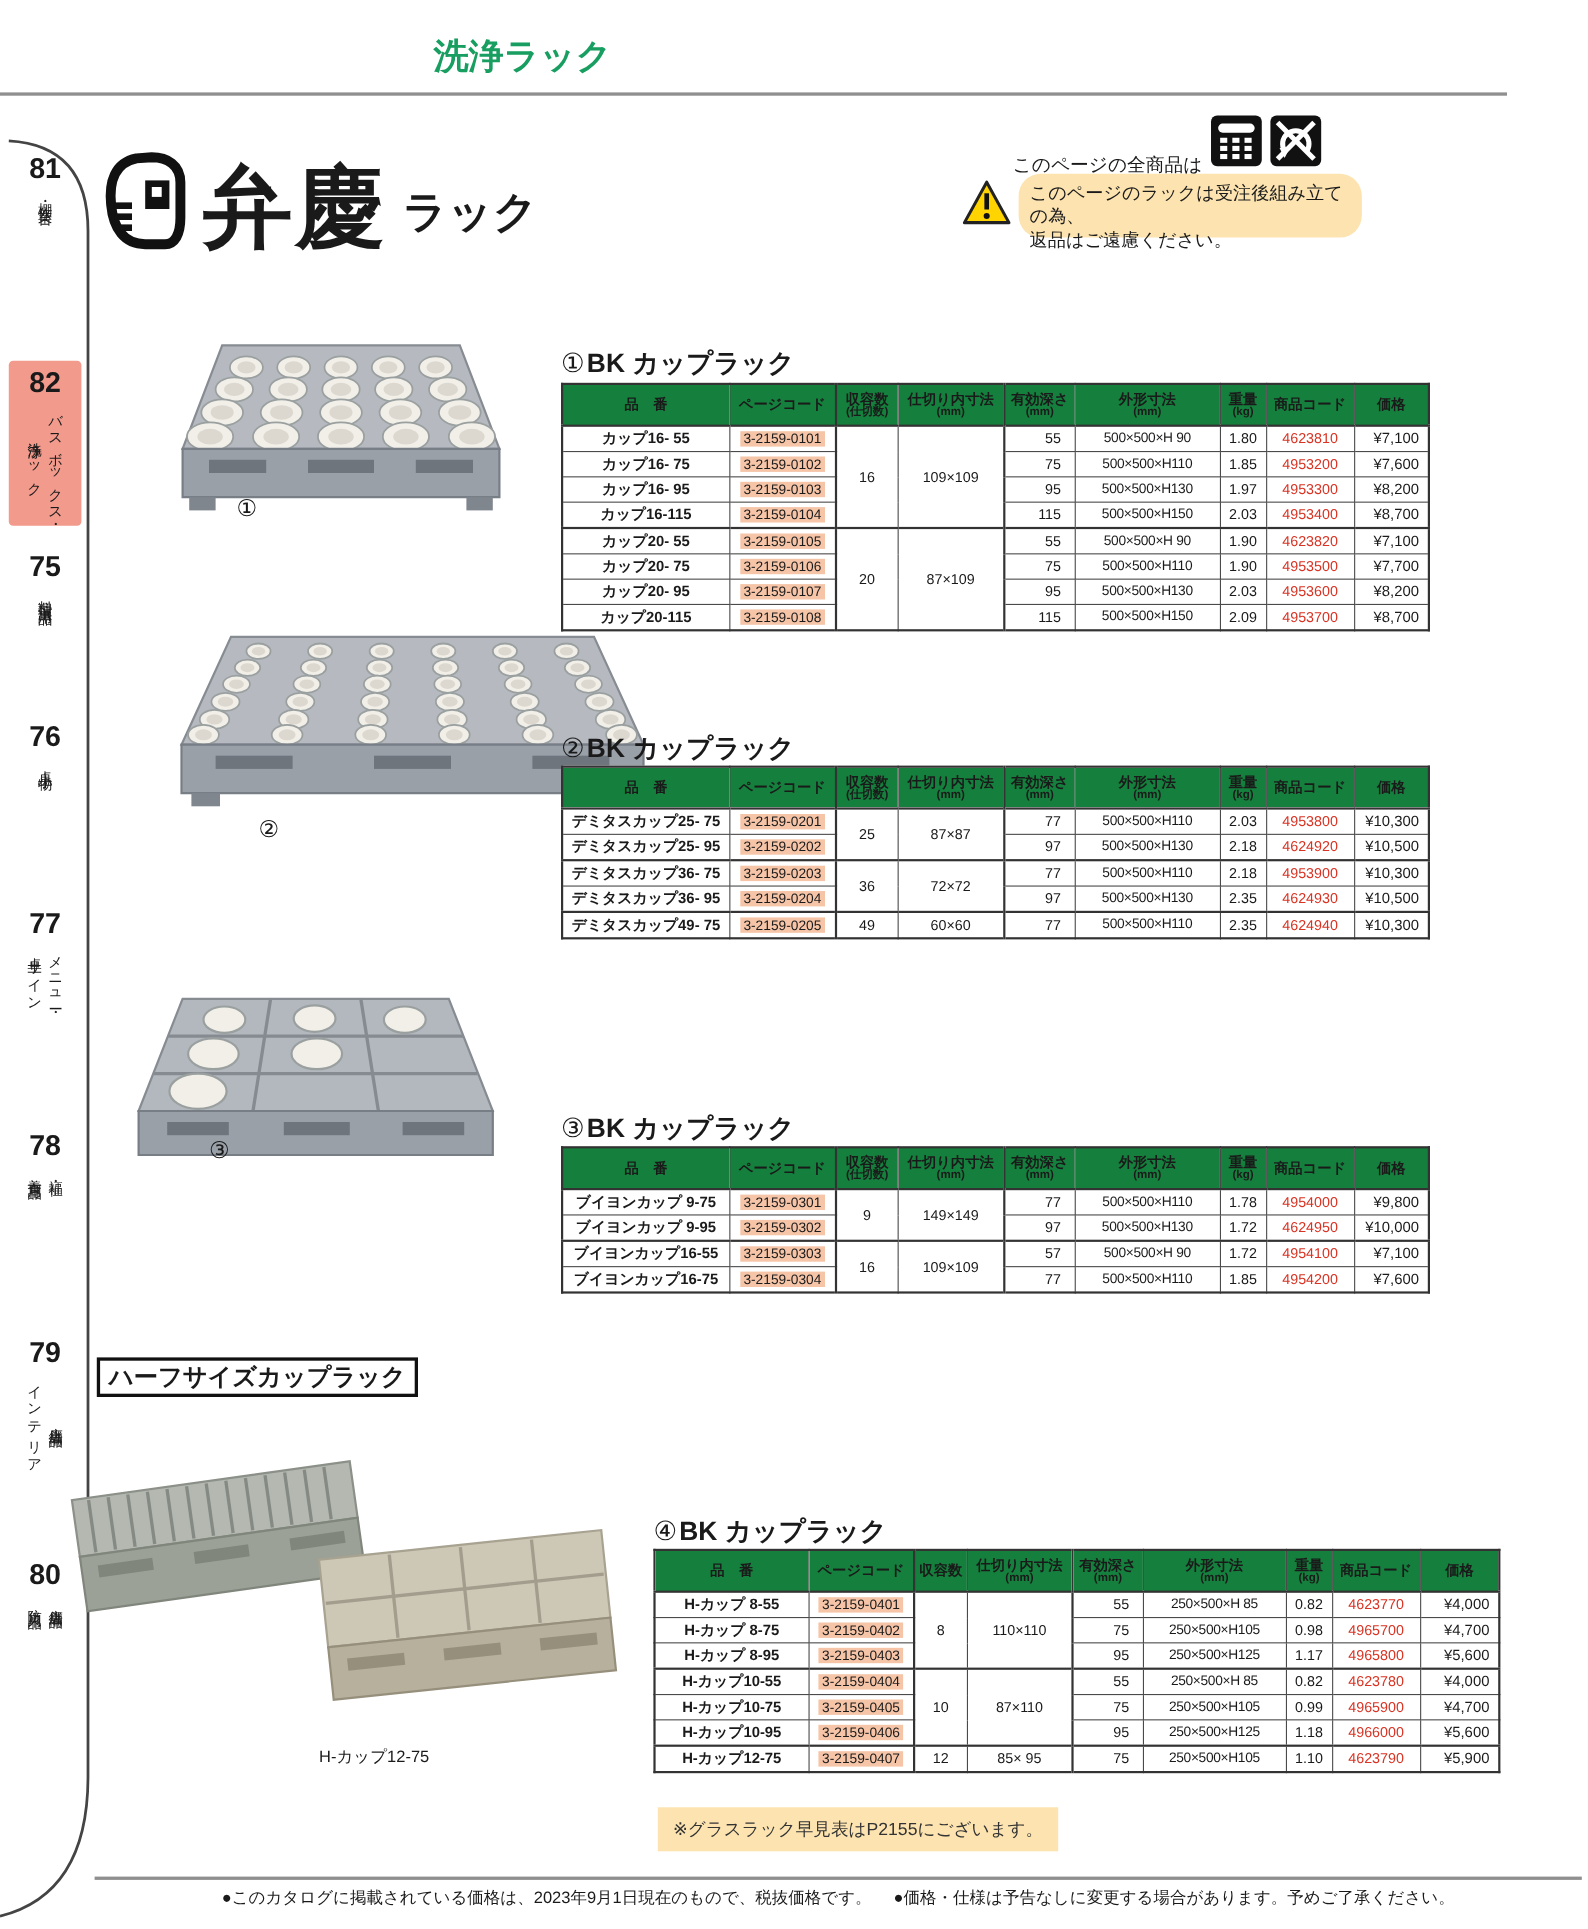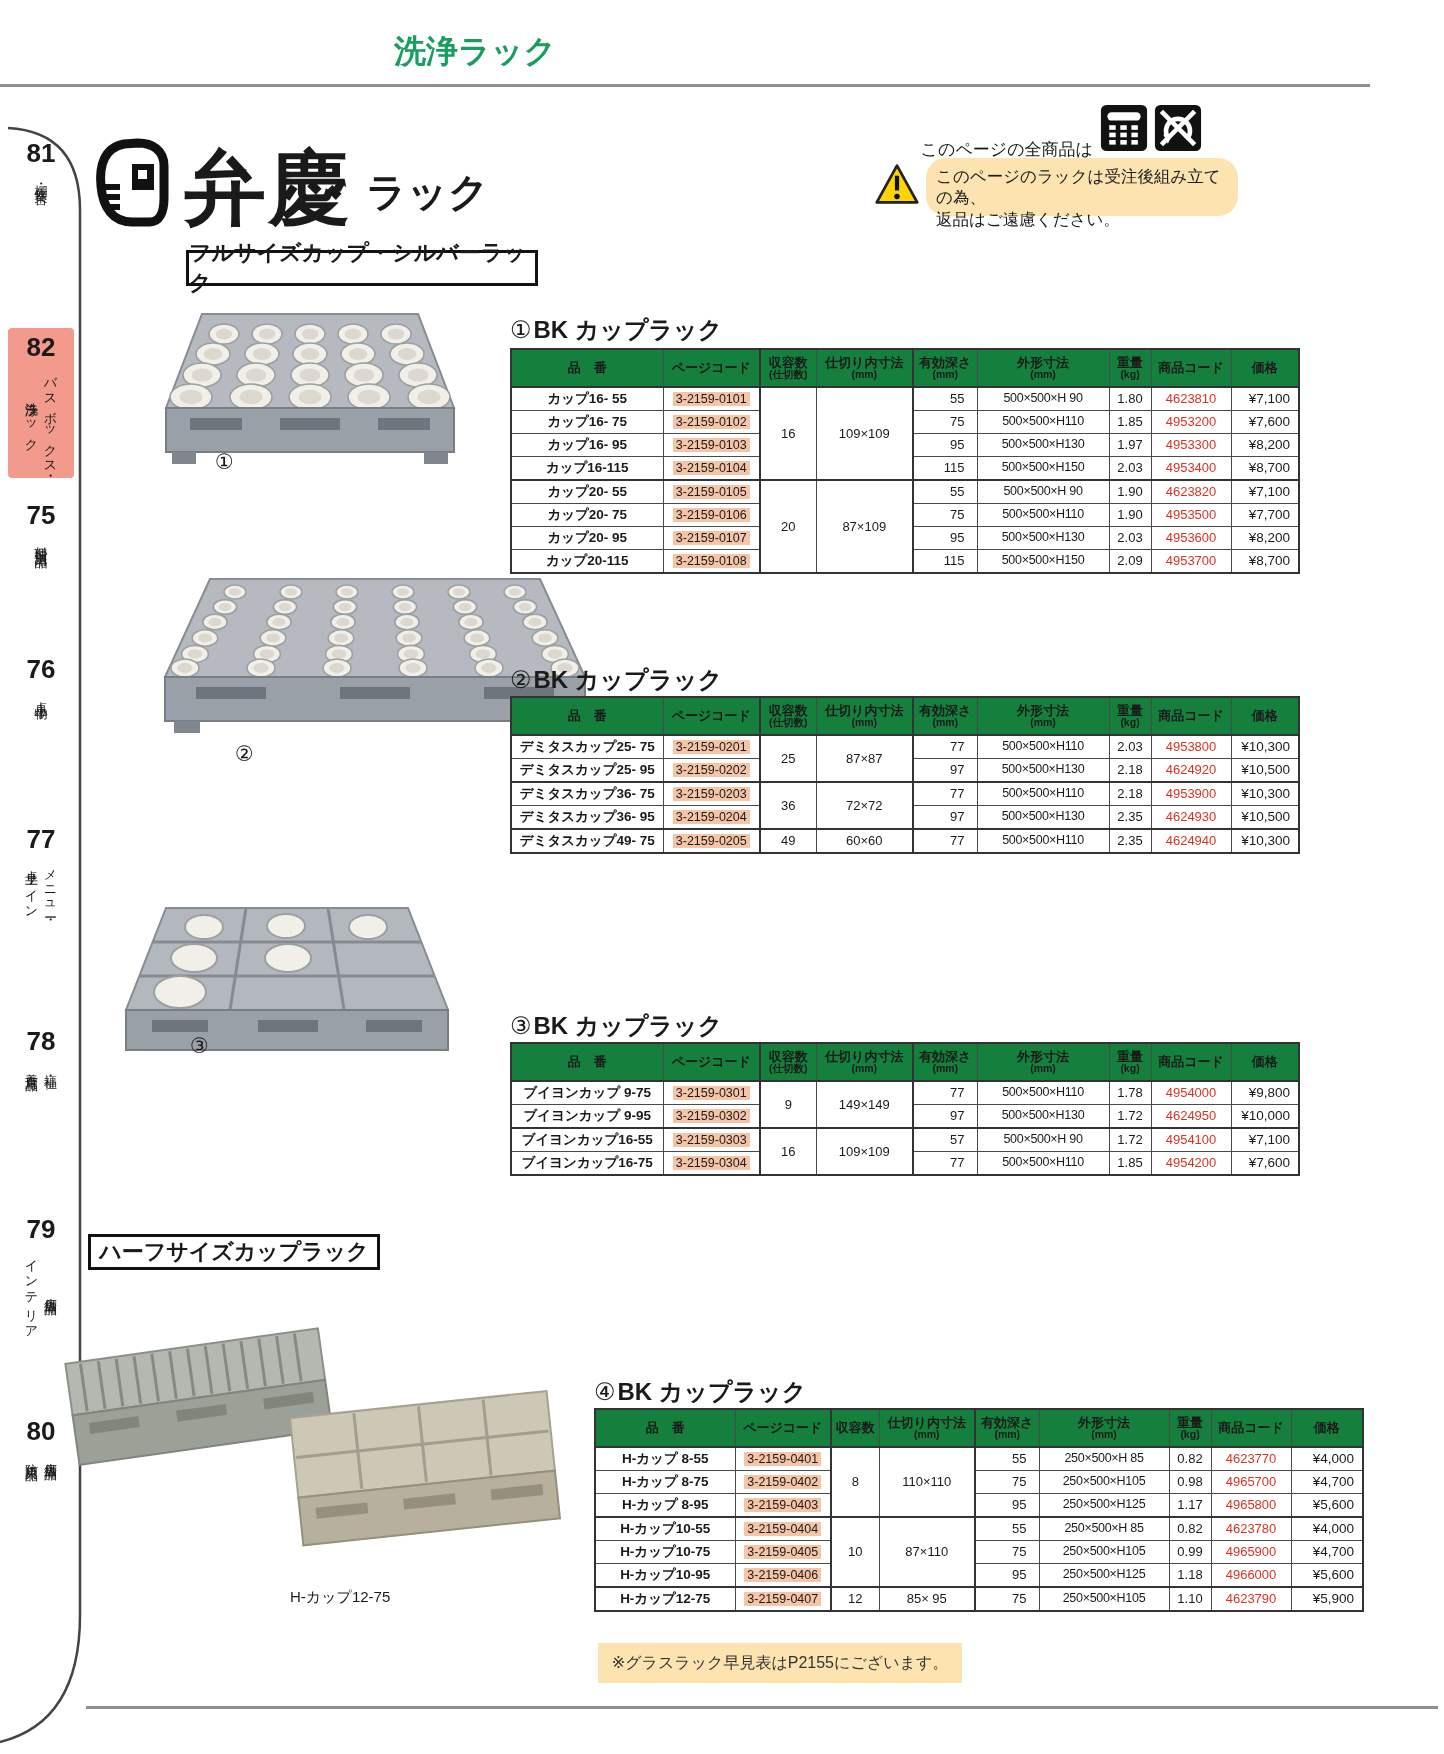--- a/index.html
+++ b/index.html
@@ -19,21 +19,21 @@
   #order-box .l2{font-size:23px;font-weight:bold;margin-top:4px;}
   #order-box .red{color:#dd1010;}
 
   #all-products{position:absolute;left:905px;top:118px;width:188px;text-align:right;font-size:17px;margin-top:20px;}
   .top-icon{position:absolute;width:48px;height:48px;top:104px;}
   #fax-icon{left:1100px;} #no-return-icon{left:1154px;}
 
   
   #brand{position:absolute;left:92px;top:136px;display:flex;align-items:flex-end;}
   #brand .logo{width:82px;height:92px;margin-right:10px;}
-  #brand .name{font-family:Liberation Serif, serif;font-size:82px;font-weight:bold;
+  #brand .name{font-family:Liberation Sans, sans-serif;font-size:82px;font-weight:bold;
                line-height:0.95;letter-spacing:2px;}
   #brand .suffix{font-size:40px;font-weight:bold;margin:0 0 8px 14px;}
 
   
   #warning-tri{position:absolute;left:874px;top:162px;width:46px;height:44px;}
   #warning-box{position:absolute;left:926px;top:158px;width:312px;height:58px;background:#fce3b0;
                padding:8px 10px;box-sizing:border-box;font-size:16.5px;line-height:1.3;border-radius:20px;}
 
   
   .label-box{position:absolute;border:3px solid #111;background:#fff;display:flex;
@@ -160,21 +160,20 @@
   <svg id="warning-tri" viewBox="0 0 50 46">
     <path d="M25 3 L47 43 H3 Z" fill="#ffd400" stroke="#222" stroke-width="3" stroke-linejoin="round"></path>
     <rect x="22.7" y="14" width="4.6" height="16" fill="#111"></rect>
     <circle cx="25" cy="36.5" r="3" fill="#111"></circle>
   </svg>
   <div id="warning-box">
     <span>このページのラックは受注後組み立ての為、</span><br>
     <span>返品はご遠慮ください。</span>
   </div>
 
-  <div id="full-size-label" class="label-box">フルサイズカップ・シルバーラック</div>
   <div id="half-size-label" class="label-box">ハーフサイズカップラック</div>
 
   <svg id="rack1" class="rack" width="320" height="195" viewBox="0 0 320 195">
     <polygon points="52,12 268,12 304,106 16,106" fill="#b6bac0" stroke="#878c93" stroke-width="2"></polygon>
     <g class="cups">
         <ellipse cx="74" cy="32" rx="15" ry="10" fill="#f1efe8" stroke="#9aa0a0" stroke-width="1.6"></ellipse>
         <ellipse cx="74" cy="32" rx="8.25" ry="5.5" fill="#dcd8cf"></ellipse>
         <ellipse cx="117" cy="32" rx="15" ry="10" fill="#f1efe8" stroke="#9aa0a0" stroke-width="1.6"></ellipse>
         <ellipse cx="117" cy="32" rx="8.25" ry="5.5" fill="#dcd8cf"></ellipse>
         <ellipse cx="160" cy="32" rx="15" ry="10" fill="#f1efe8" stroke="#9aa0a0" stroke-width="1.6"></ellipse>
@@ -816,14 +815,17 @@
             <td class="c-weight">1.10</td>
             <td class="c-code">4623790</td>
             <td class="c-price">¥5,900</td>
           </tr>
         </tbody>
       </table>
     </div>
 
   <div id="glass-note">※グラスラック早見表はP2155にございます。</div>
   <div id="footer-line"></div>
+  <div id="footer-text">
+    <span>●このカタログに掲載されている価格は、2023年9月1日現在のもので、税抜価格です。</span><span>●価格・仕様は予告なしに変更する場合があります。予めご了承ください。</span>
+  </div>
 
 </div>
 
 </body></html>

